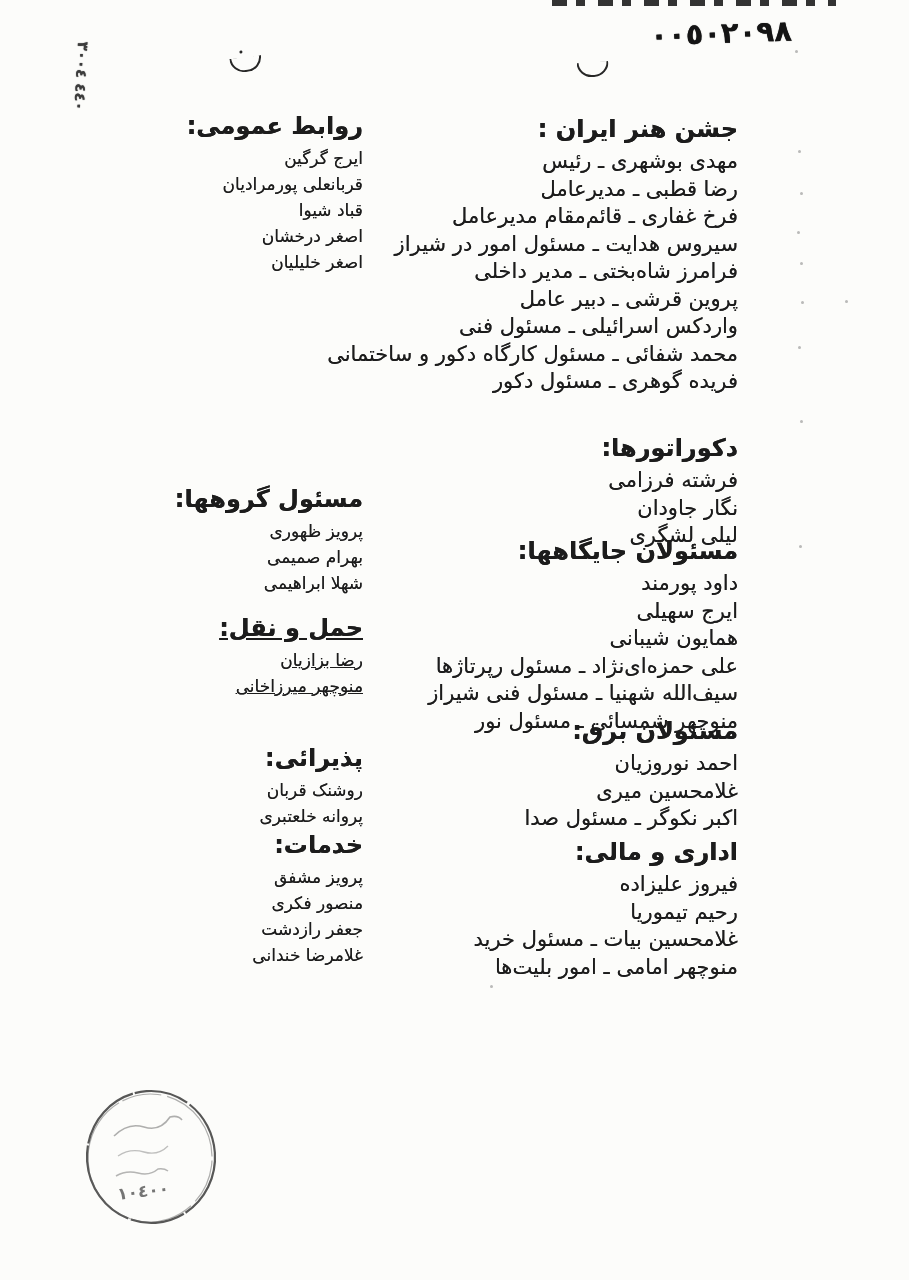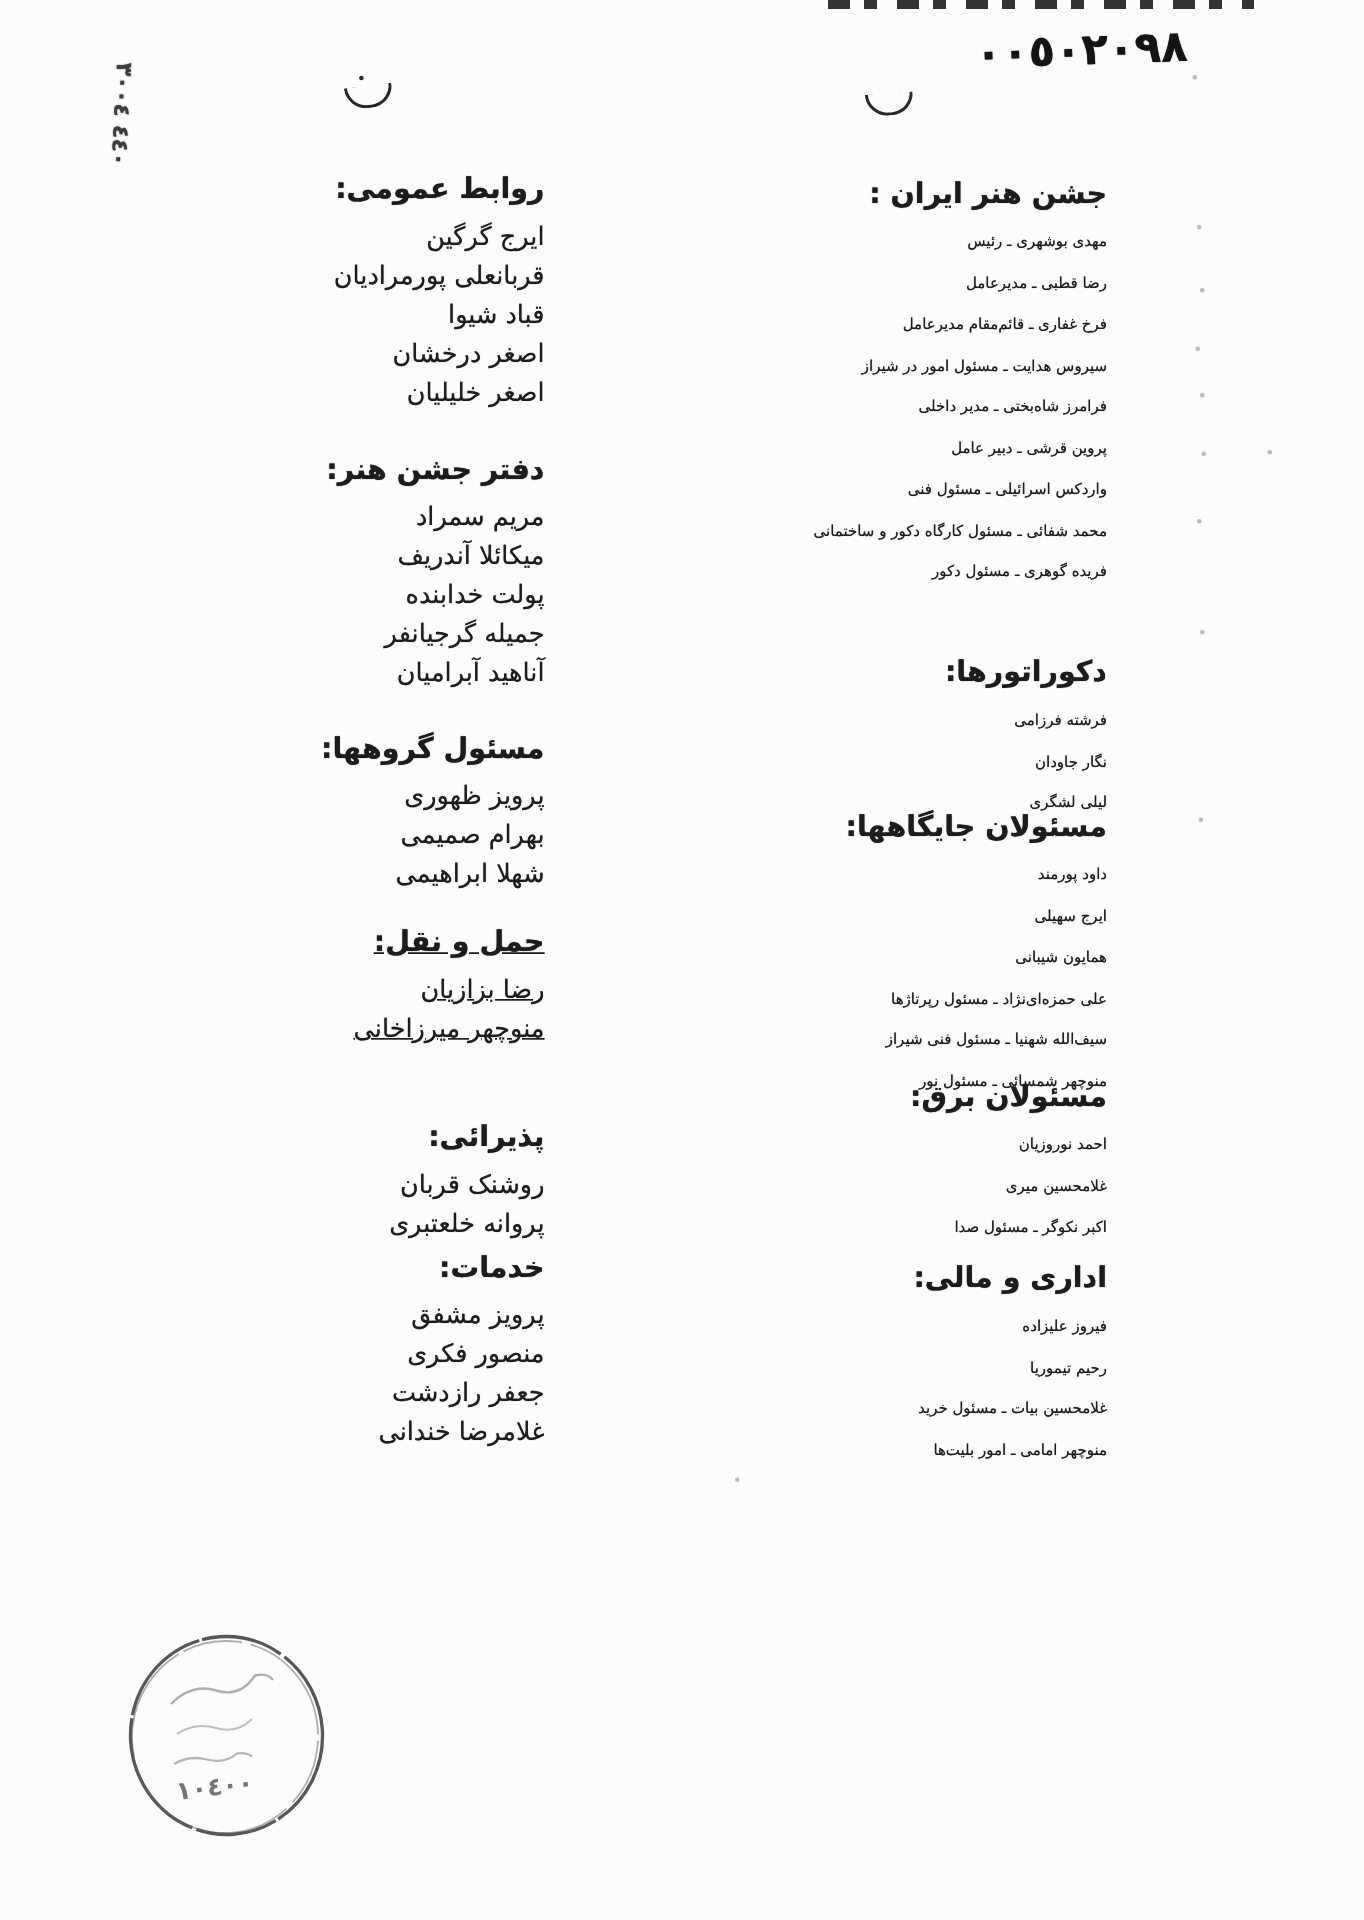--- a/index.html
+++ b/index.html
@@ -9,26 +9,26 @@
     font-family:"DejaVu Sans",sans-serif;
     color:#1c1c1c;
   }
   .page{position:absolute;inset:0;}
   
   .col{position:absolute;top:0;height:1280px;}
   .col-right{right:171px;width:330px;}
   .col-left{right:546px;width:250px;}
   .doc-section{position:absolute;right:0;direction:rtl;text-align:right;white-space:nowrap;}
   .doc-title{
-    font-size:19px;line-height:30px;font-weight:bold;margin-bottom:4px;
+    font-size:24px;line-height:30px;font-weight:bold;margin-bottom:4px;
     text-shadow:0 0 .6px #1c1c1c;
     text-align:right;
   }
   .doc-item{
-    font-size:10px;line-height:27.5px;
+    font-size:21px;line-height:27.5px;
     text-shadow:0 0 .5px rgba(20,20,20,.75);
   }
   .col-left .doc-item{line-height:26px;font-size:17px;}
   
   .sec-r0{top:114px;} .sec-r1{top:433px;} .sec-r2{top:536px;} .sec-r3{top:716px;} .sec-r4{top:837px;}
   
   .sec-l0{top:111px;} .sec-l1{top:298px;} .sec-l2{top:484px;} .sec-l3{top:613px;text-decoration:underline;} .sec-l4{top:743px;} .sec-l5{top:830px;}
   
   .header-strip{
     position:absolute;left:552px;top:0;width:284px;height:6px;
@@ -128,28 +128,20 @@
 
     <div class="doc-section sec-l0">
       <div class="doc-title">روابط عمومی:</div>
       <div class="doc-item">ایرج گرگین</div>
       <div class="doc-item">قربانعلی پورمرادیان</div>
       <div class="doc-item">قباد شیوا</div>
       <div class="doc-item">اصغر درخشان</div>
       <div class="doc-item">اصغر خلیلیان</div>
     </div>
 
-    <div class="doc-section sec-l1">
-      <div class="doc-title">دفتر جشن هنر:</div>
-      <div class="doc-item">مریم سمراد</div>
-      <div class="doc-item">میکائلا آندریف</div>
-      <div class="doc-item">پولت خدابنده</div>
-      <div class="doc-item">جمیله گرجیانفر</div>
-      <div class="doc-item">آناهید آبرامیان</div>
-    </div>
 
     <div class="doc-section sec-l2">
       <div class="doc-title">مسئول گروهها:</div>
       <div class="doc-item">پرویز ظهوری</div>
       <div class="doc-item">بهرام صمیمی</div>
       <div class="doc-item">شهلا ابراهیمی</div>
     </div>
 
     <div class="doc-section sec-l3">
       <div class="doc-title">حمل و نقل:</div>

